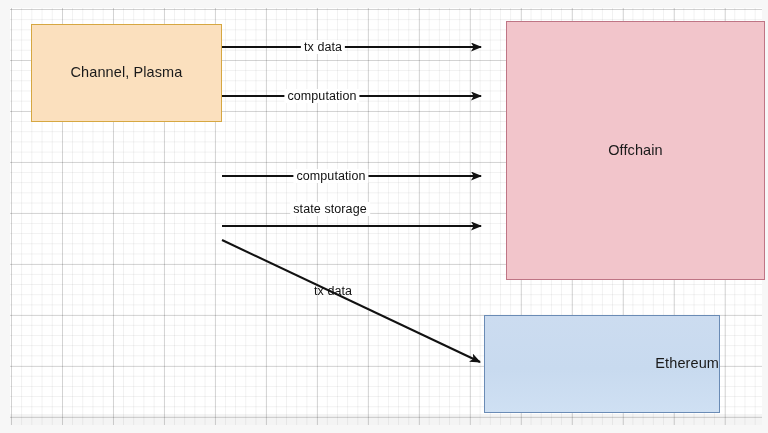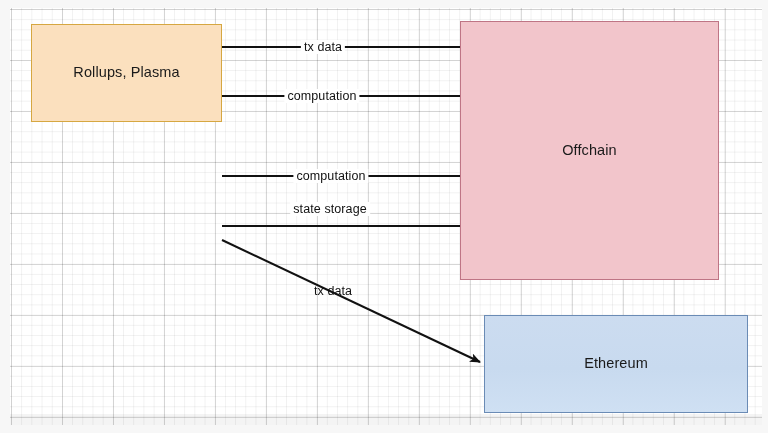--- a/index.html
+++ b/index.html
@@ -72,30 +72,31 @@
     background: #fbe0be;
     border: 1.6px solid #d6a741;
   }
   #node-rollups {
     left: 30px; top: 153px;
     width: 192px; height: 97px;
     background: #d6ecd2;
     border: 1.6px solid #80b877;
   }
   #node-offchain {
-    left: 460px; top: 21px;
+    left: 506px; top: 21px;
     width: 259px; height: 259px;
     background: #f2c5cb;
     border: 1.6px solid #bf7585;
   }
   #node-ethereum {
     left: 484px; top: 315px;
-    width: 264px; height: 98px;
+    width: 236px; height: 98px;
     background: linear-gradient(to bottom, #ccdcf0 0%, #c8daef 55%, #cfe0f3 100%);
     border: 1.6px solid #6a8bb5;
+    justify-content: flex-end;
   }
 
   #edges {
     position: absolute;
     left: 0; top: 0;
     width: 768px; height: 433px;
     overflow: visible;
     pointer-events: none;
   }
 
@@ -145,21 +146,21 @@
 
   <div class="edge-label" style="left:322px; top:96px;">computation</div>
 
   <div class="edge-label" style="left:331px; top:176px;">computation</div>
 
   <div class="edge-label" style="left:330px; top:209px;">state storage</div>
 
   <div class="edge-label diag" style="left:333px; top:291px;">tx data</div>
 
   <div class="node" id="node-channel">
-    <span>Rollups, Plasma</span>
+    <span>Channel, Plasma</span>
   </div>
 
 
   <div class="node" id="node-offchain">
     <span>Offchain</span>
   </div>
 
   <div class="node" id="node-ethereum">
     <span>Ethereum</span>
   </div>

